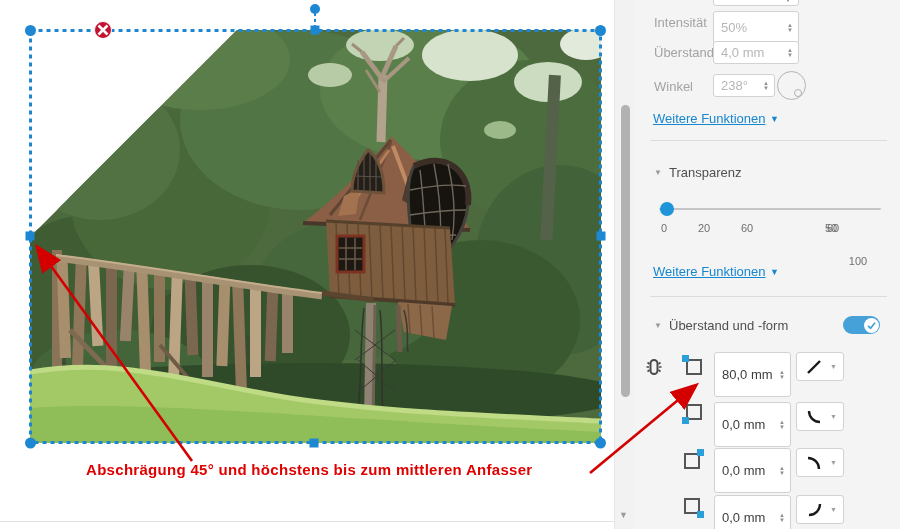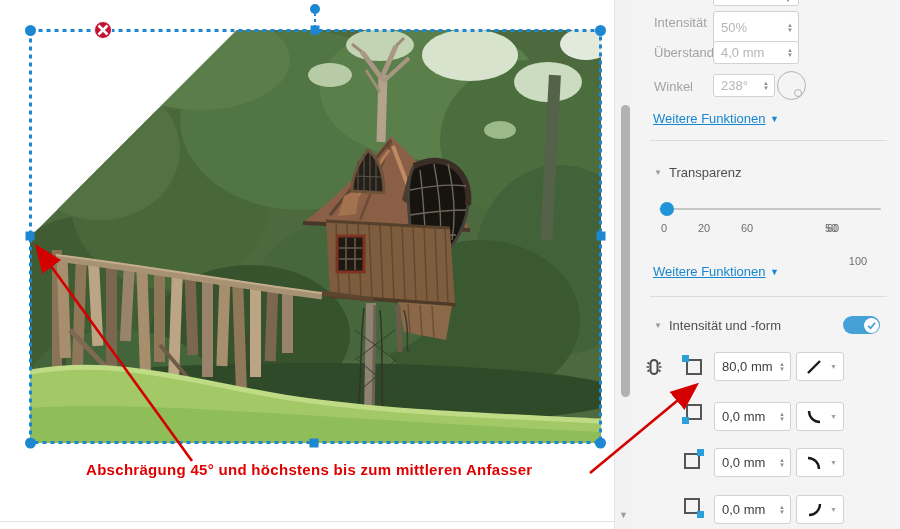--- a/index.html
+++ b/index.html
@@ -35,21 +35,21 @@
 
   .dial { position:absolute; left:144px; top:71px; width:29px; height:29px; border:1.5px solid #b3b3b3; border-radius:50%; }
   .dial-dot { position:absolute; left:16px; top:17px; width:8px; height:8px; border:1.5px solid #b3b3b3; border-radius:50%; }
 
   .slider-track { position:absolute; left:26px; top:208px; width:222px; height:2px; background:#c6c6c6; border-radius:1px; }
   .slider-thumb { position:absolute; left:27px; top:202px; width:14px; height:14px; background:#2094d8; border-radius:50%; }
 
   .toggle { position:absolute; left:210px; top:316px; width:37px; height:18px; background:#45a1d8; border-radius:9px; }
   .toggle-knob { position:absolute; right:1.5px; top:1.5px; width:15px; height:15px; background:#fff; border-radius:50%; }
 
-  .crow-input { left:81px; width:77px; height:29px; }
+  .crow-input { left:81px; width:77px; height:45px; }
   .cdrop { position:absolute; left:163px; width:48px; height:29px; background:#fff; border:1px solid #d2d2d2;
            border-radius:3px; display:flex; align-items:center; padding-left:8px; }
   .cdrop .dd { position:absolute; right:6px; font-size:7px; color:#a0a0a0; }
   .cicon { position:absolute; left:49px; width:22px; height:22px; }
   .unlink { position:absolute; left:10px; top:356px; width:22px; height:22px; }
 
   .partial-combo { position:absolute; left:80px; top:-19px; width:86px; height:25px; background:#fff;
                    border:1px solid #d2d2d2; border-radius:3px; }
   .partial-combo .dd { position:absolute; right:6px; bottom:1px; font-size:8px; color:#7d7d7d; }
 
@@ -285,21 +285,21 @@
     <div class="tick" style="left:156px; top:222px;margin-left:44px;">60</div>
     <div class="tick" style="left:198px; top:222px;">50</div>
     <div class="tick" style="left:225px; top:222px;margin-top:33px;">100</div>
 
     <div class="link" style="left:20px; top:264px;">Weitere Funktionen</div>
     <div class="link-tri" style="left:137px; top:267px;">▼</div>
 
     <div class="sep" style="top:296px;"></div>
 
     <div class="sect-tri" style="left:21px; top:321px;">▼</div>
-    <div class="sect-label" style="left:36px; top:318px;">Intensität und -form</div>
+    <div class="sect-label" style="left:36px; top:318px;">Überstand und -form</div>
     <div class="toggle">
       <div class="toggle-knob">
         <svg width="15" height="15" viewBox="0 0 15 15">
           <path d="M4,7.8 L6.6,10.2 L11,4.8" stroke="#45a1d8" stroke-width="1.8" fill="none"></path>
         </svg>
       </div>
     </div>
 
     <svg class="unlink" viewBox="0 0 22 22">
       <rect x="7.5" y="4" width="7" height="14" rx="3.5" fill="none" stroke="#4a4a4a" stroke-width="2"></rect>

